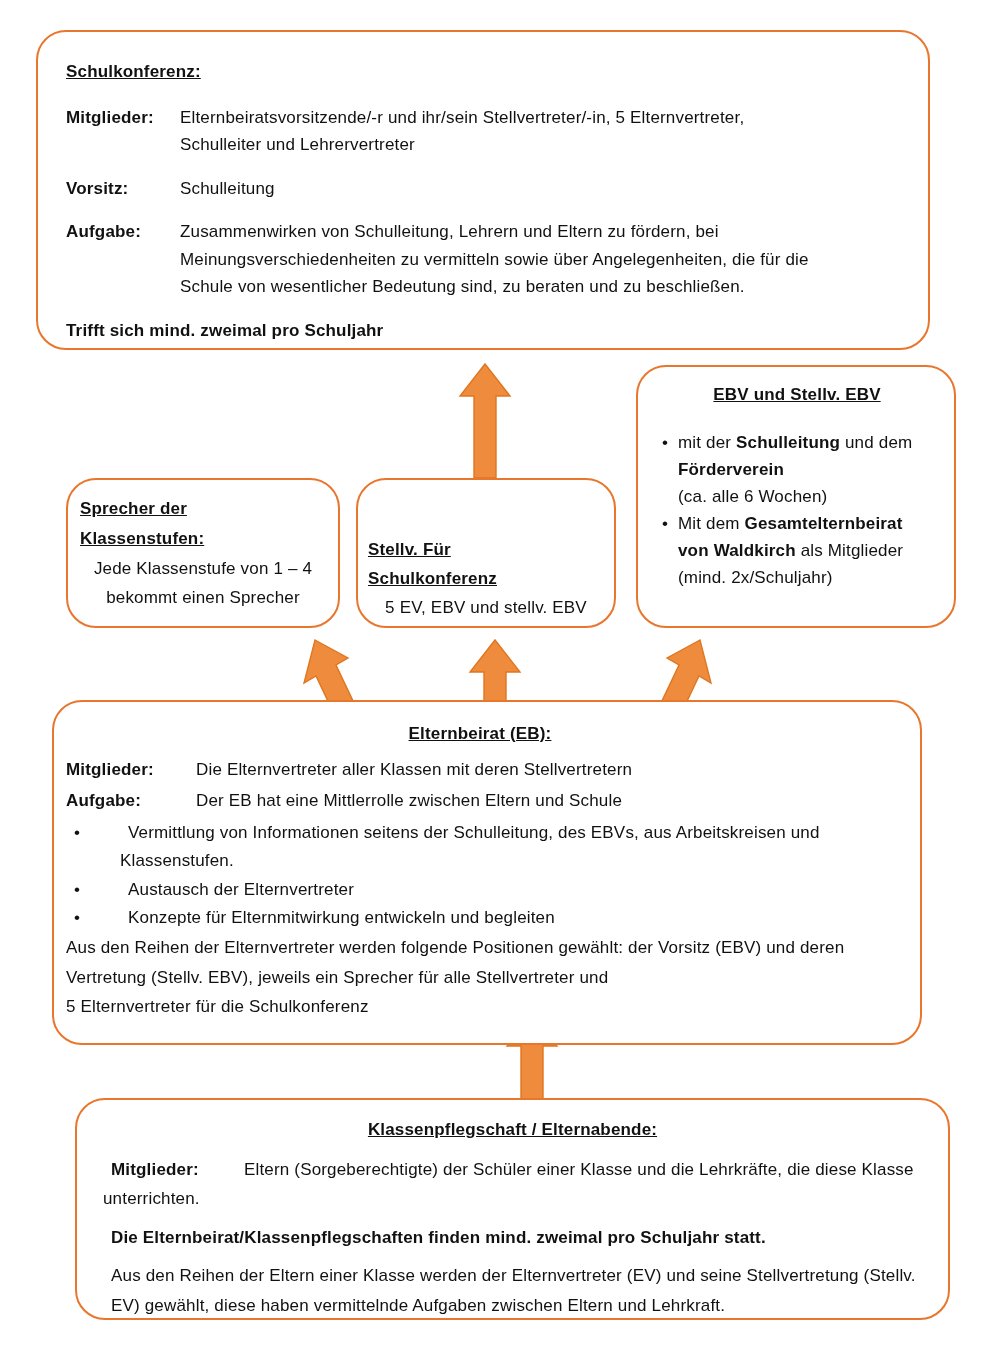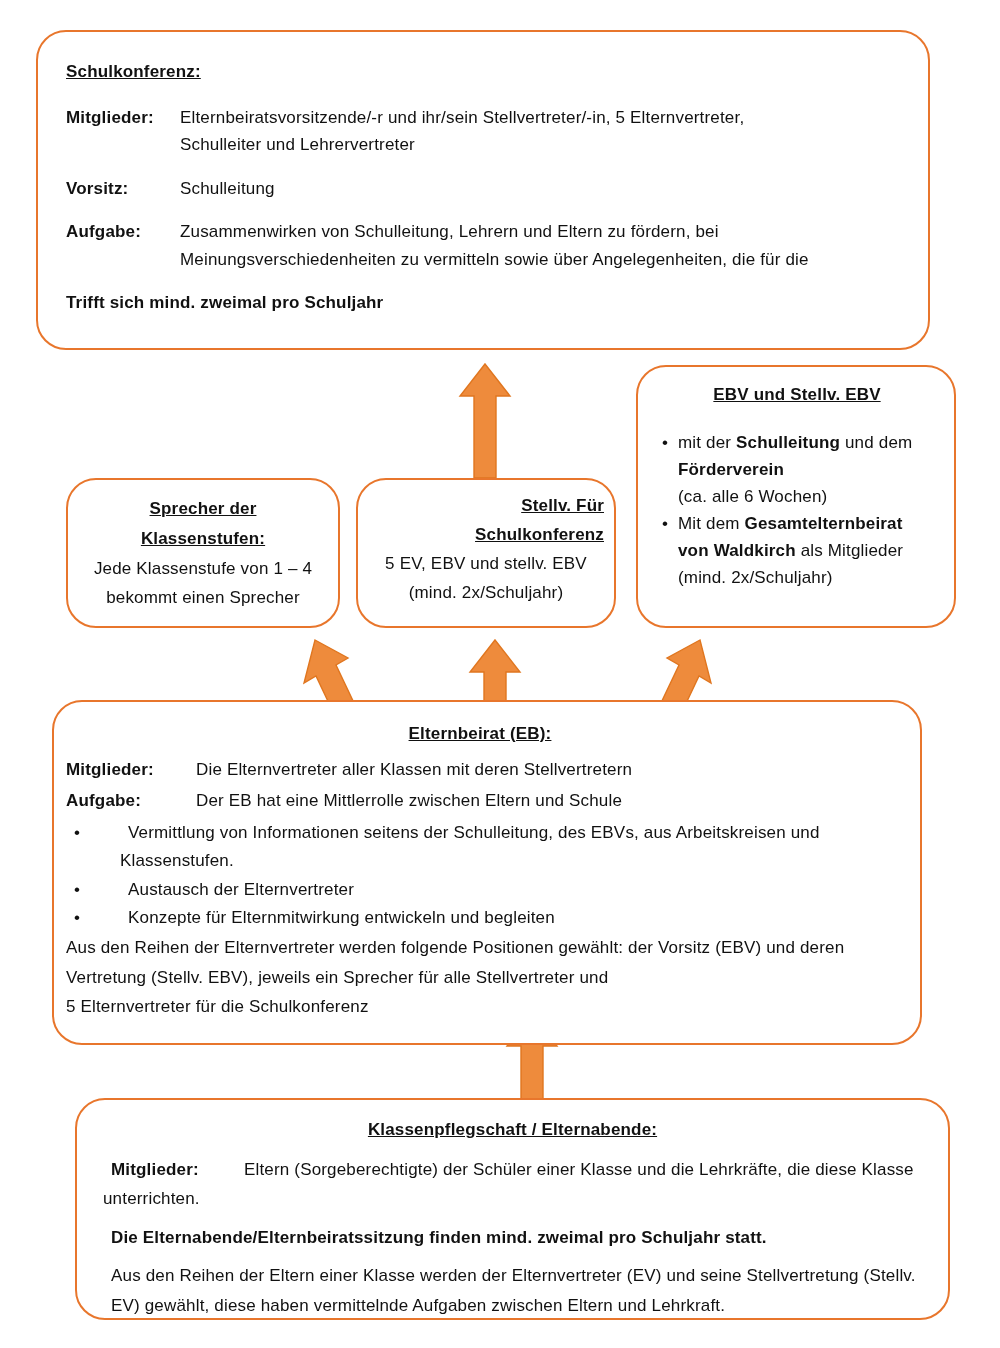--- a/index.html
+++ b/index.html
@@ -73,30 +73,30 @@
   #box-schulkonferenz .title { margin-bottom: 18px; font-weight: bold; font-size: 17px; }
   #box-schulkonferenz .row .lbl { width: 114px; }
   #box-schulkonferenz .row { margin-bottom: 16px; }
   #box-schulkonferenz .trifft { font-weight: bold; margin-top: 4px; }
 
   
   #box-sprecher {
     left: 66px; top: 478px; width: 274px; height: 150px;
     padding: 14px 12px 0 12px;
   }
-  #box-sprecher .hd { font-weight: bold; text-align: center; line-height: 1.75; }
+  #box-sprecher .hd { font-weight: bold; text-align: left; line-height: 1.75; }
   #box-sprecher .hd span { text-decoration: underline; }
   #box-sprecher .bd { text-align: center; line-height: 1.75; margin-top: 0; }
 
   
   #box-stellv {
     left: 356px; top: 478px; width: 260px; height: 150px;
     padding: 12px 10px 0 10px;
   }
-  #box-stellv .hd { font-weight: bold; text-align: right; line-height: 1.7; }
+  #box-stellv .hd { font-weight: bold; text-align: left; line-height: 1.7; margin-top: 44px; }
   #box-stellv .hd span { text-decoration: underline; }
   #box-stellv .bd { text-align: center; line-height: 1.7; }
 
   
   #box-ebv {
     left: 636px; top: 365px; width: 320px; height: 263px;
     padding: 14px 12px 0 14px;
   }
   #box-ebv .hd { font-weight: bold; text-align: center; text-decoration: underline; margin-bottom: 20px; }
   #box-ebv .lead { line-height: 1.6; }
@@ -184,20 +184,21 @@
       <div class="val">
         <div>Schulleitung</div>
       </div>
     </div>
 
     <div class="row t">
       <div class="lbl">Aufgabe:</div>
       <div class="val">
         <div>Zusammenwirken von Schulleitung, Lehrern und Eltern zu fördern, bei</div>
         <div>Meinungsverschiedenheiten zu vermitteln sowie über Angelegenheiten, die für die</div>
+        <div>Schule von wesentlicher Bedeutung sind, zu beraten und zu beschließen.</div>
       </div>
     </div>
 
     <div class="t trifft">Trifft sich mind. zweimal pro Schuljahr</div>
   </div>
 
   <div class="box" id="box-sprecher">
     <div class="t hd">
       <div><span>Sprecher der</span></div>
       <div><span>Klassenstufen:</span></div>
@@ -279,21 +280,21 @@
 
   <div class="box" id="box-kpf">
     <div class="t hd">Klassenpflegschaft / Elternabende:</div>
 
     <div class="row t indent">
       <div class="lbl">Mitglieder:</div>
       <div class="val">Eltern (Sorgeberechtigte) der Schüler einer Klasse und die Lehrkräfte, die diese Klasse</div>
     </div>
     <div class="t cont">unterrichten.</div>
 
-    <div class="t strong-line indent">Die Elternabende/Elternbeiratssitzung finden mind. zweimal pro Schuljahr statt.</div>
+    <div class="t strong-line indent">Die Elternbeirat/Klassenpflegschaften finden mind. zweimal pro Schuljahr statt.</div>
 
     <div class="t para indent">
       <div>Aus den Reihen der Eltern einer Klasse werden der Elternvertreter (EV) und seine Stellvertretung (Stellv.</div>
       <div>EV) gewählt, diese haben vermittelnde Aufgaben zwischen Eltern und Lehrkraft.</div>
     </div>
   </div>
 
 </div>
 
 </body></html>

